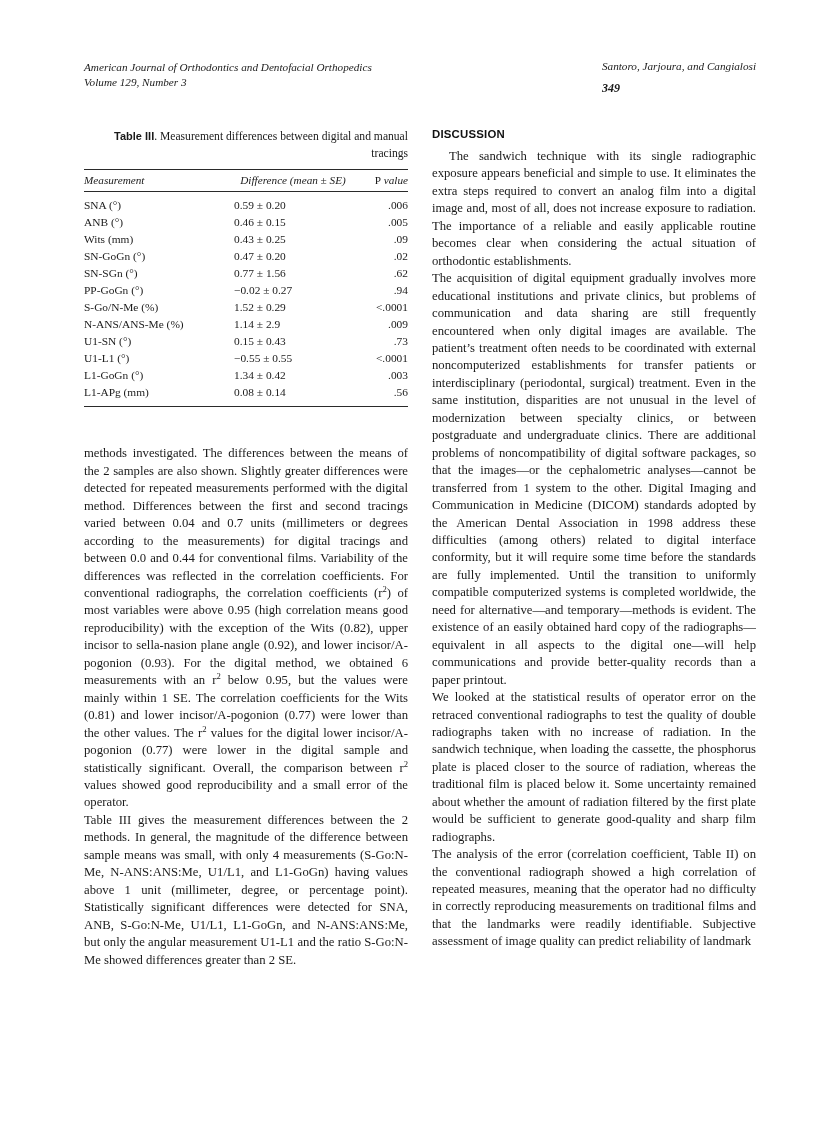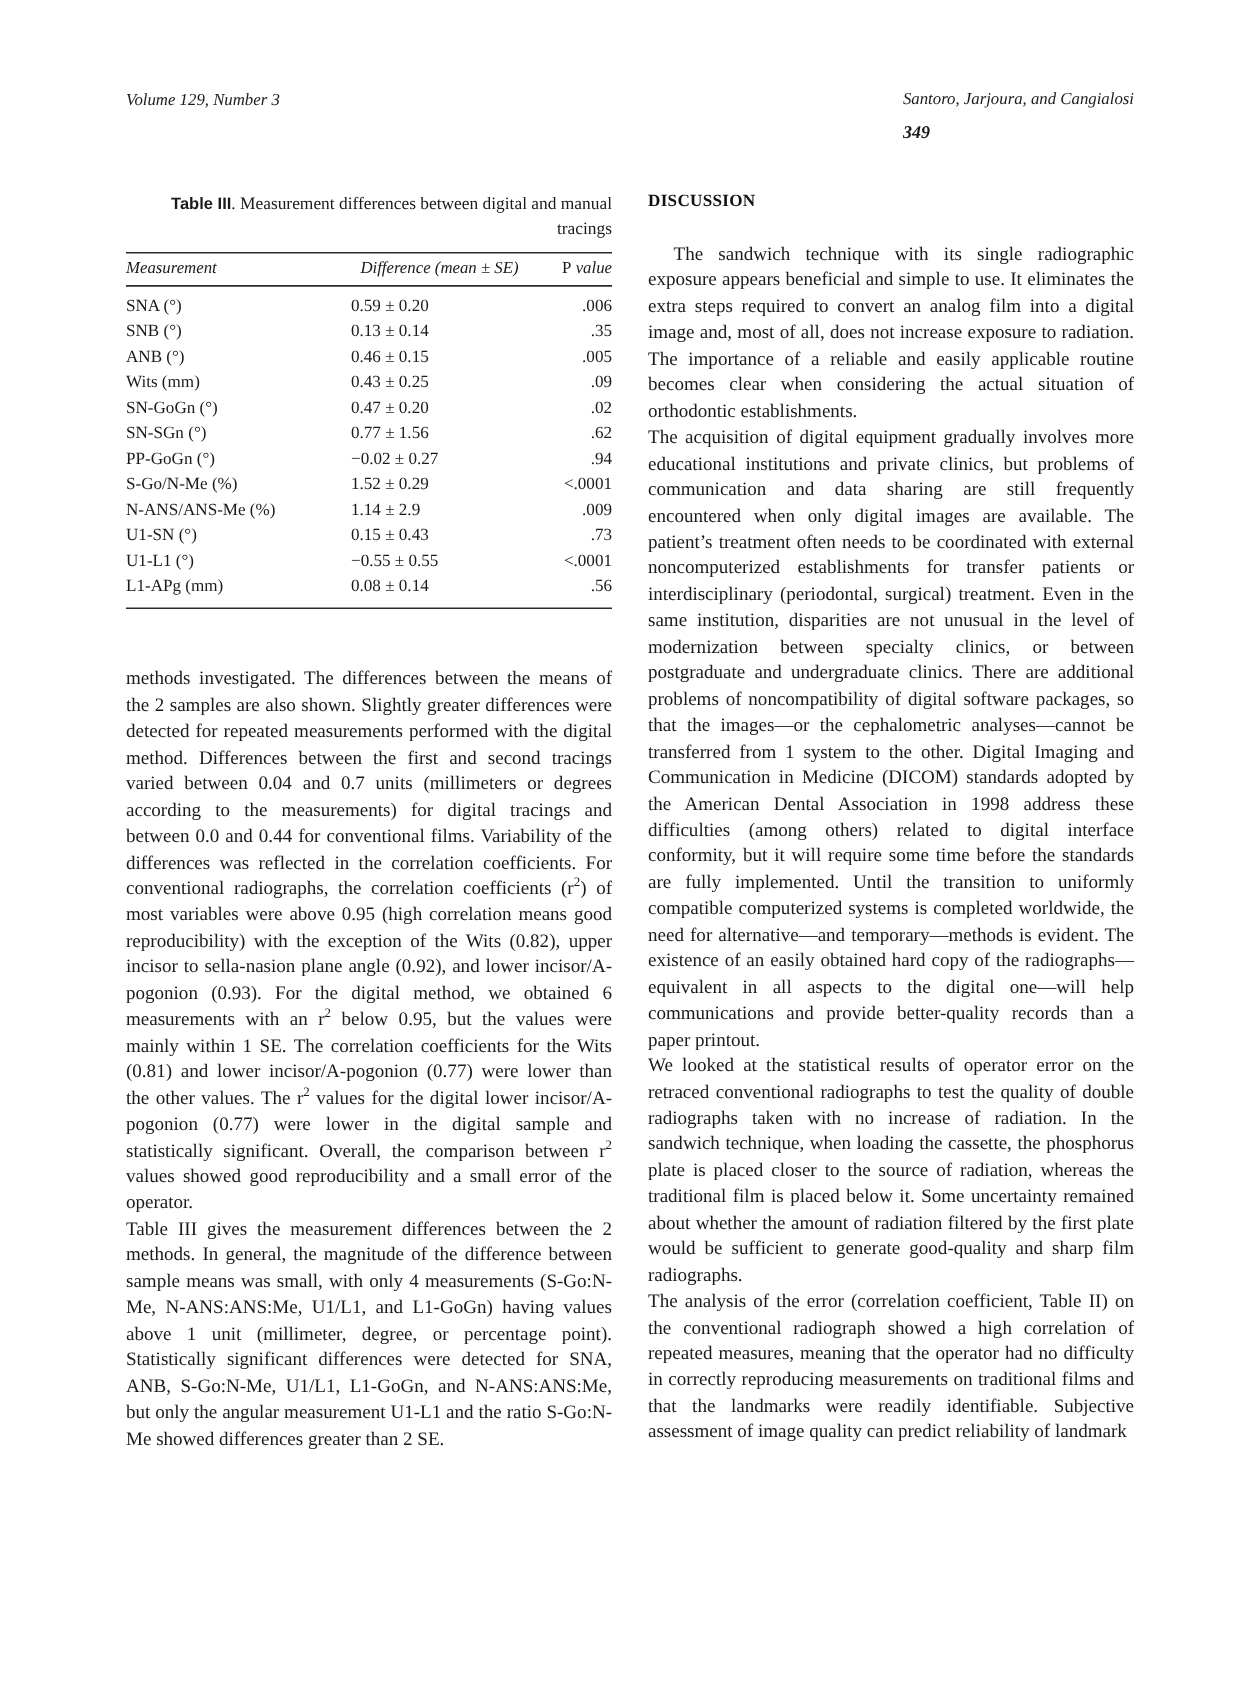--- a/index.html
+++ b/index.html
@@ -120,41 +120,42 @@
     text-justify: inter-word;
     margin: 0;
     hyphens: none;
   }
   .body-text + .body-text { text-indent: 0; }
   .para-indent { text-indent: 17px; }
 
   .block-gap-after-table { margin-top: 38px; }
 
   .section-head {
-    font-family: Liberation Serif, serif;
+    font-family: Liberation Sans, sans-serif;
     font-weight: bold;
     font-size: 11.4px;
     letter-spacing: 0.2px;
-    margin: 0 0 21px 0;
+    margin: 0 0 8px 0;
     color: #111;
   }
 
   sup {
     font-size: 0.68em;
     vertical-align: super;
     line-height: 0;
   }
 </style>
 </head>
 <body>
 
 <div class="page">
 
   <div class="running-head">
     <div class="rh-left">
+      <div class="rh-line1">American Journal of Orthodontics and Dentofacial Orthopedics</div>
       <div class="rh-line2">Volume 129, Number 3</div>
     </div>
     <div class="rh-right">
       <span class="rh-authors">Santoro, Jarjoura, and Cangialosi</span>
       <span class="rh-pageno">349</span>
     </div>
   </div>
 
   <div class="col col-left">
 
@@ -170,25 +171,20 @@
           <th class="c-p"><span class="pv-p">P</span> <span>value</span></th>
         </tr>
       </thead>
       <tbody>
         <tr>
           <td class="c-meas">SNA (°)</td>
           <td class="c-diff">0.59 ± 0.20</td>
           <td class="c-p">.006</td>
         </tr>
         <tr>
-          <td class="c-meas">SNB (°)</td>
-          <td class="c-diff">0.13 ± 0.14</td>
-          <td class="c-p">.35</td>
-        </tr>
-        <tr>
           <td class="c-meas">ANB (°)</td>
           <td class="c-diff">0.46 ± 0.15</td>
           <td class="c-p">.005</td>
         </tr>
         <tr>
           <td class="c-meas">Wits (mm)</td>
           <td class="c-diff">0.43 ± 0.25</td>
           <td class="c-p">.09</td>
         </tr>
         <tr>
@@ -218,20 +214,25 @@
         </tr>
         <tr>
           <td class="c-meas">U1-SN (°)</td>
           <td class="c-diff">0.15 ± 0.43</td>
           <td class="c-p">.73</td>
         </tr>
         <tr>
           <td class="c-meas">U1-L1 (°)</td>
           <td class="c-diff">−0.55 ± 0.55</td>
           <td class="c-p">&lt;.0001</td>
+        </tr>
+        <tr>
+          <td class="c-meas">L1-GoGn (°)</td>
+          <td class="c-diff">1.34 ± 0.42</td>
+          <td class="c-p">.003</td>
         </tr>
         <tr>
           <td class="c-meas">L1-APg (mm)</td>
           <td class="c-diff">0.08 ± 0.14</td>
           <td class="c-p">.56</td>
         </tr>
       </tbody>
     </table>
     <div class="table-bottom-rule"></div>
 

